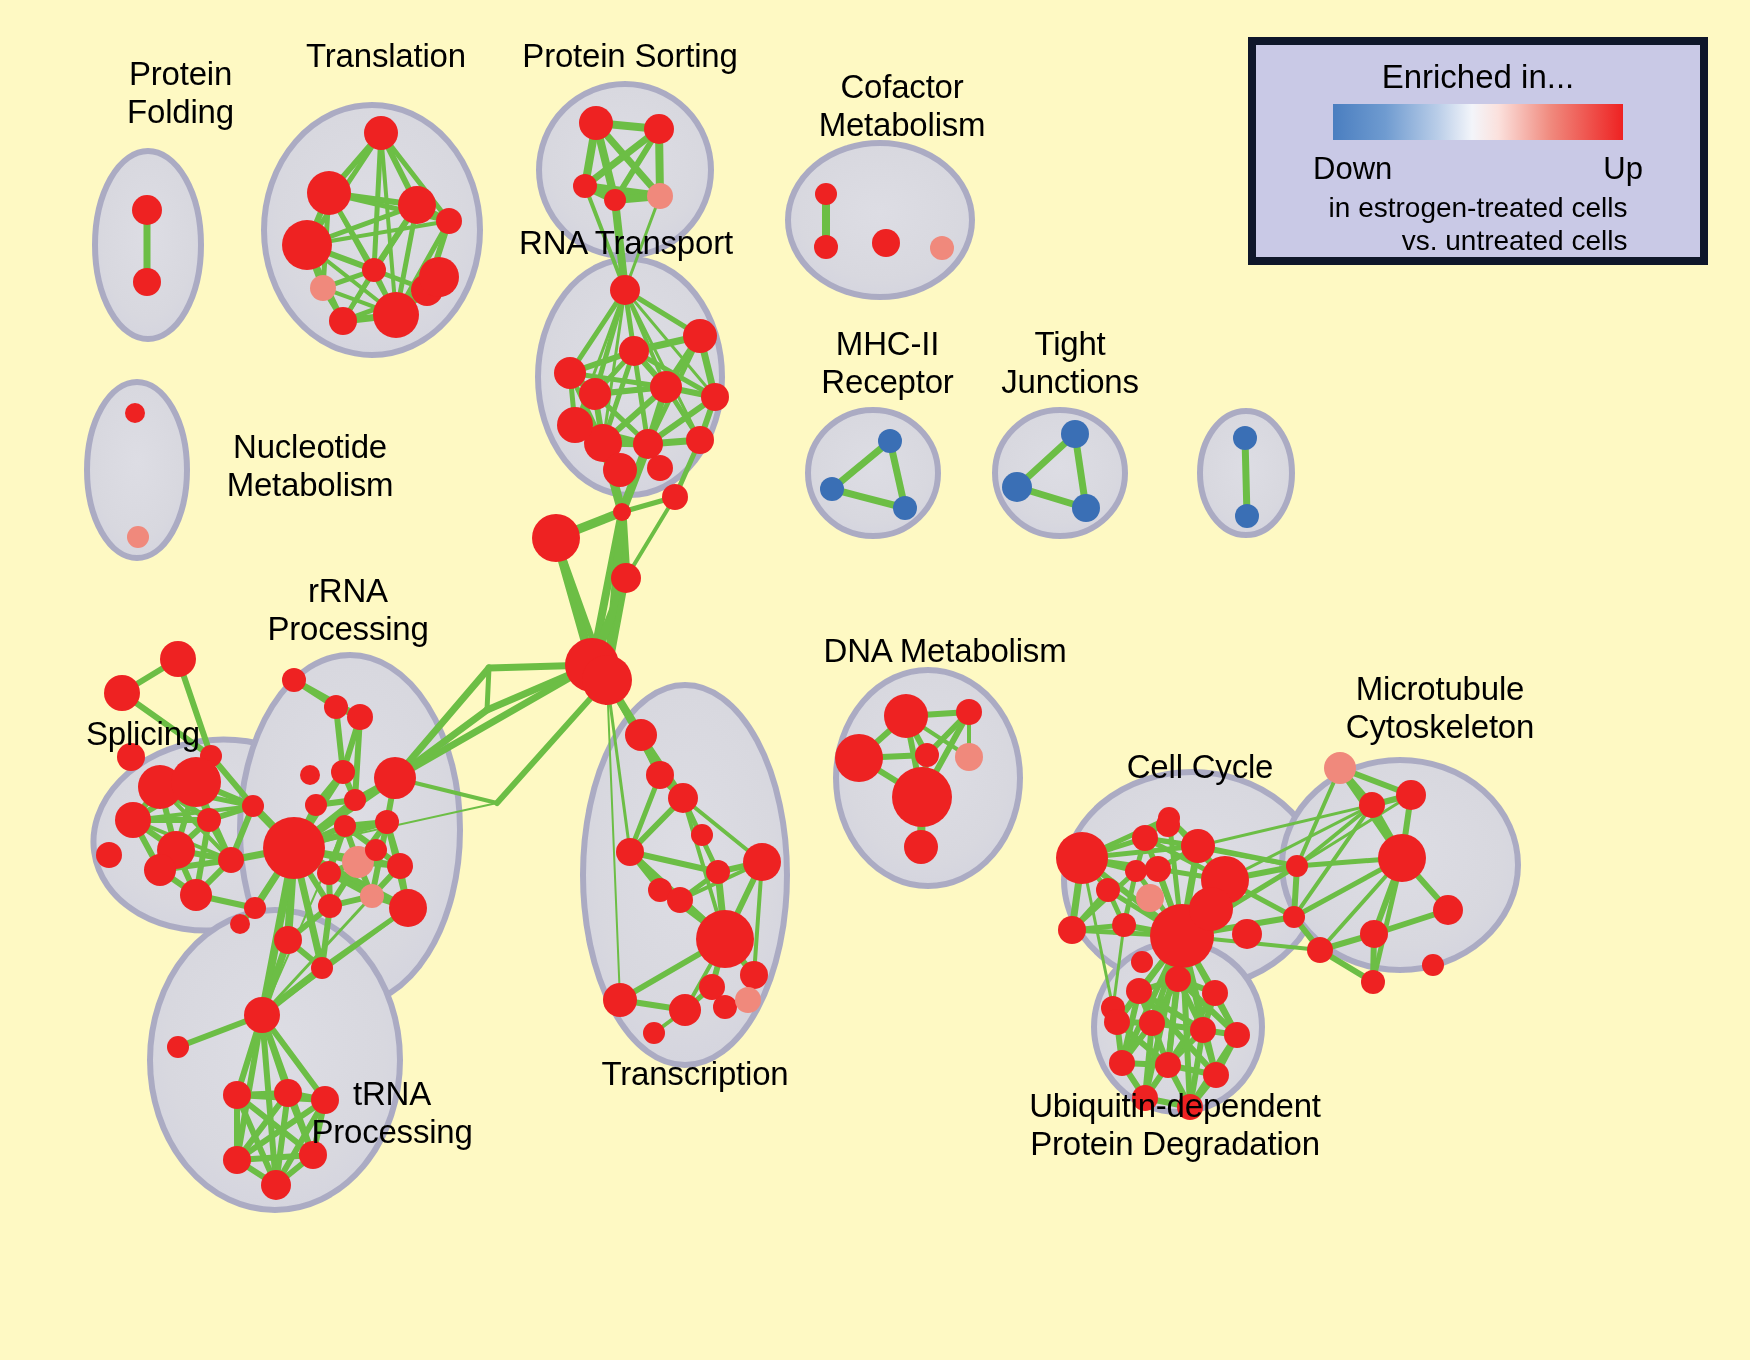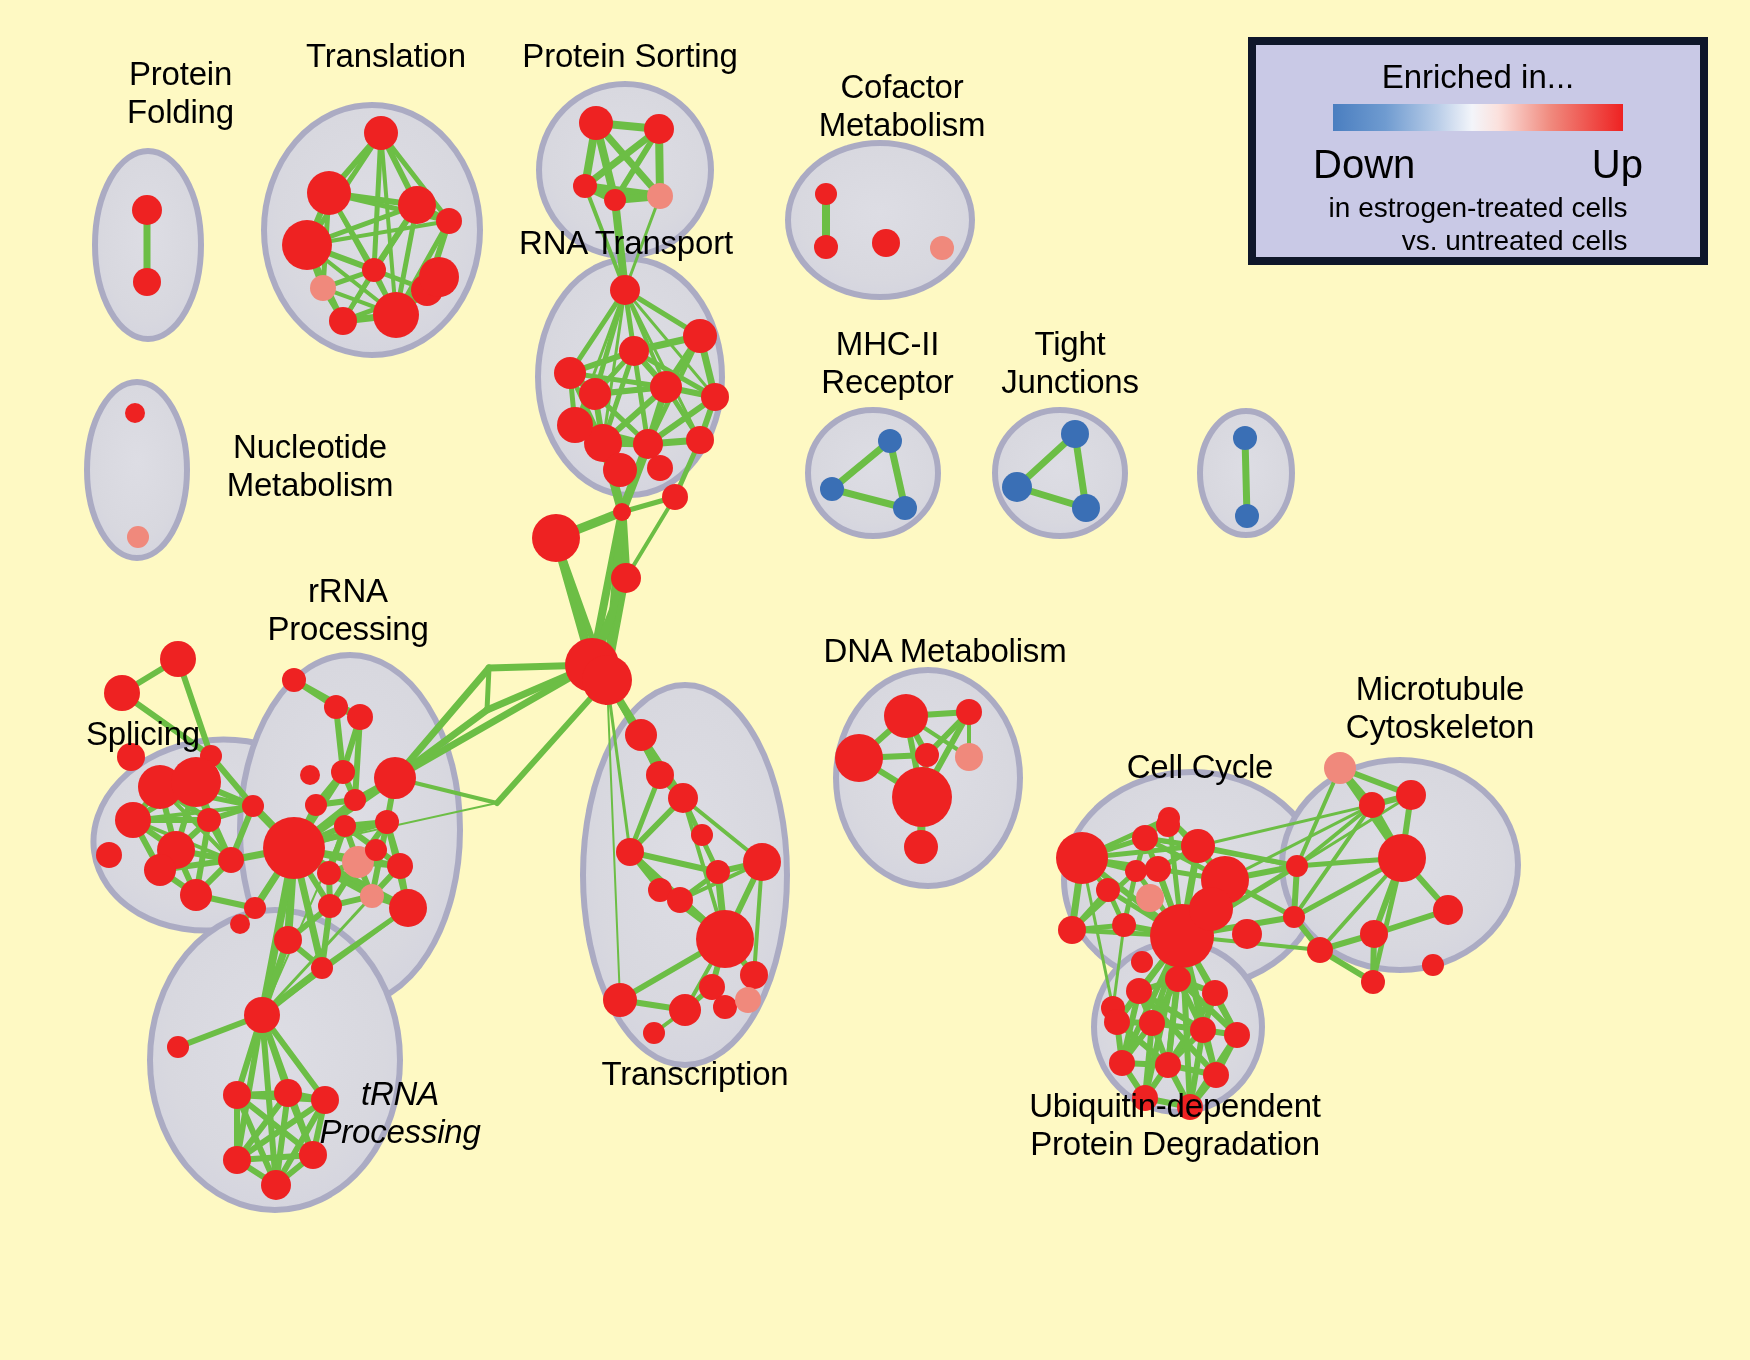--- a/index.html
+++ b/index.html
@@ -55,21 +55,21 @@
   }
   #legend .lg-bar {
     width: 290px;
     height: 60px;
     background: linear-gradient(to right, #4a7ec0 0%, #6f9bd0 18%, #b9cde8 36%, #f3f5fa 48%, #fbe1dd 57%, #f08a7e 75%, #ee2222 100%);
   }
   #legend .lg-ends {
     width: 330px;
     display: flex;
     justify-content: space-between;
-    font-size: 40px;
+    font-size: 31px;
     color: #000;
     margin-top: 11px;
     text-align: right;
   }
   #legend .lg-sub {
     font-size: 28px;
     color: #000;
     text-align: right;
     line-height: 1.16;
     margin-top: 5px;
@@ -790,21 +790,21 @@
   <div class="cluster-label" style="left:975px; top:325px; width:190px;">Tight
 Junctions</div>
   <div class="cluster-label" style="left:248px; top:572px; width:200px;">rRNA
 Processing</div>
   <div class="cluster-label" style="left:58px;  top:715px; width:170px;">Splicing</div>
   <div class="cluster-label" style="left:810px; top:632px; width:270px;">DNA Metabolism</div>
   <div class="cluster-label" style="left:1300px;top:670px; width:280px;">Microtubule
 Cytoskeleton</div>
   <div class="cluster-label" style="left:1100px;top:748px; width:200px;">Cell Cycle</div>
   <div class="cluster-label" style="left:570px; top:1055px;width:250px;">Transcription</div>
-  <div class="cluster-label" style="left:300px; top:1075px;width:200px;font-style:italic;">tRNA
+  <div class="cluster-label" style="left:292px; top:1075px;width:200px;">tRNA
 Processing</div>
   <div class="cluster-label" style="left:985px; top:1087px;width:380px;">Ubiquitin-dependent
 Protein Degradation</div>
 
   <div id="legend">
     <div class="lg-title">Enriched in...</div>
     <div class="lg-bar"></div>
     <div class="lg-ends">
       <span>Down</span>
       <span>Up</span>

